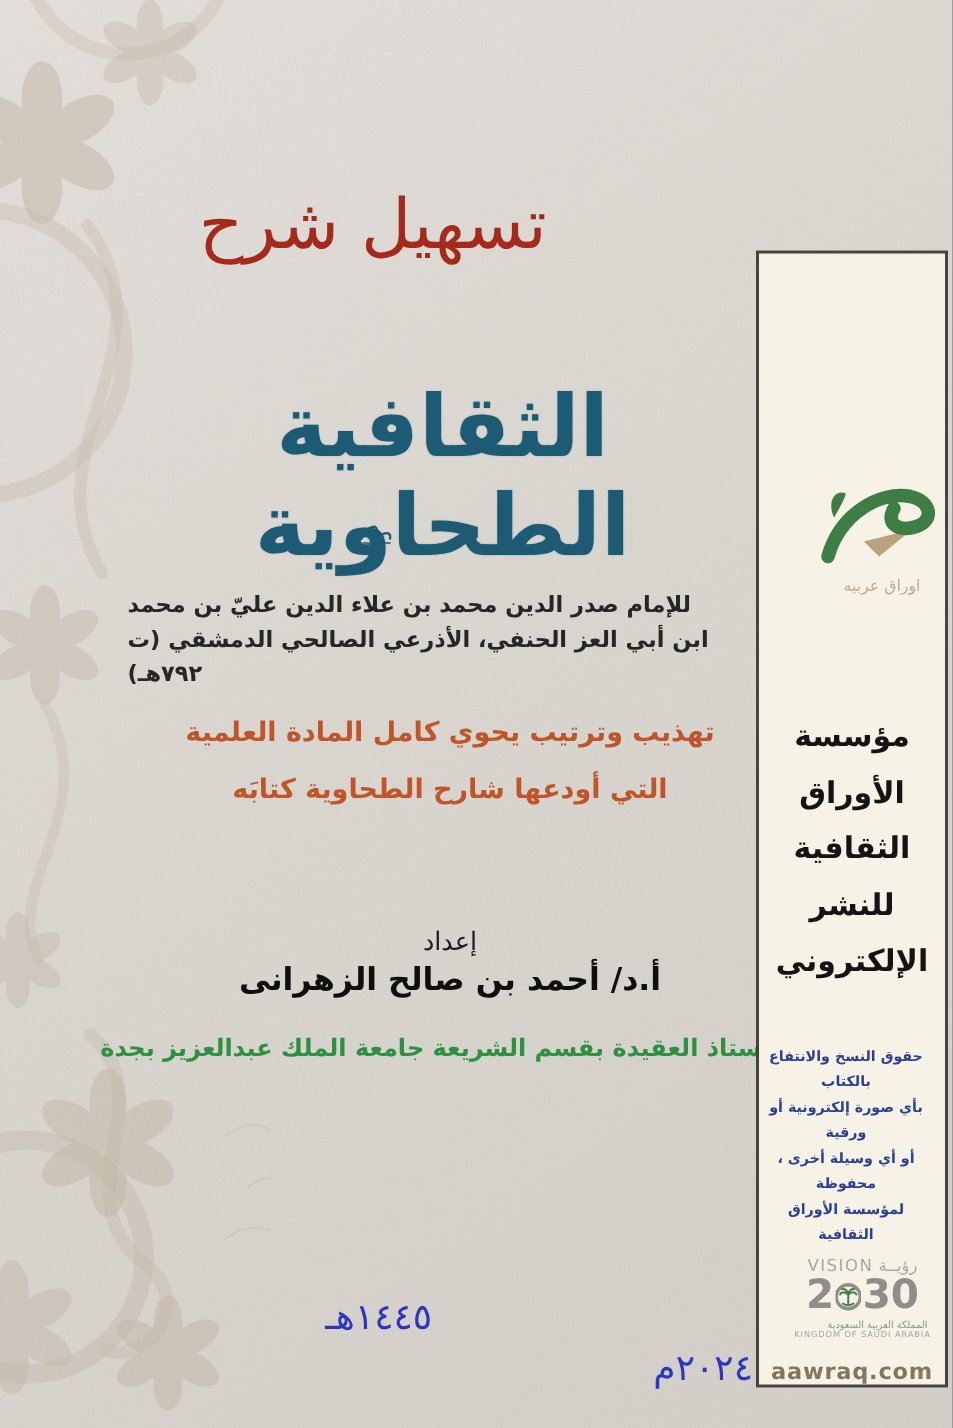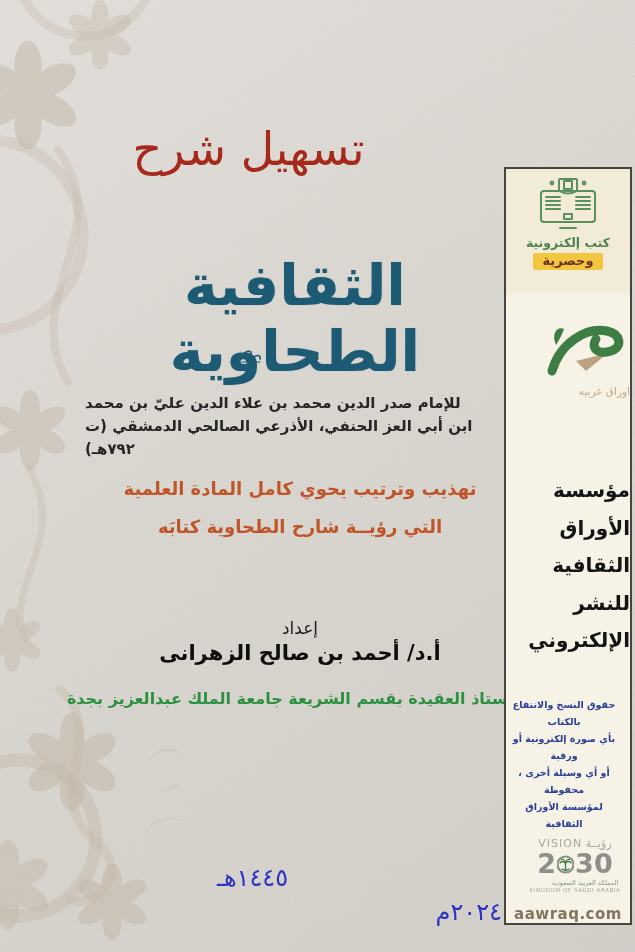--- a/index.html
+++ b/index.html
@@ -38,24 +38,24 @@
 
   
   .sidebar{left:504px;top:167px;width:128px;height:758px;
     background:#f6f2e6;border:2px solid #46443e;box-sizing:border-box;}
   .badge{position:absolute;top:0;left:0;right:0;height:124px;
     background:#f2ebd8;text-align:center;padding-top:7px;box-sizing:border-box;}
   .badge svg{margin:0 auto;}
   .badge-l1{font-size:12.5px;font-weight:bold;color:#4c8451;margin-top:3px;}
   .badge-l2{display:inline-block;margin-top:3px;background:#f2c63e;color:#6b341f;
     font-size:13px;font-weight:bold;padding:0 9px 2px;border-radius:2px;}
-  .awraq{position:absolute;top:152px;left:16px;right:0;padding-left:24px;}
+  .awraq{position:absolute;top:152px;left:16px;right:0;text-align:center;padding-left:24px;}
   .awraq svg{margin:0 auto;}
   .awraq-txt{font-size:10.5px;color:#c3a987;margin-top:2px;letter-spacing:1px;}
-  .publisher{position:absolute;top:303px;left:0;right:0;text-align:right;
+  .publisher{position:absolute;top:303px;left:0;right:0;text-align:center;
     font-size:20px;font-weight:bold;color:#141414;line-height:37.5px;}
   .copyright{position:absolute;top:527px;left:4px;right:12px;text-align:center;
     font-size:9.5px;font-weight:bold;color:#2a3f97;line-height:17px;}
   .vision{position:absolute;top:668px;left:0;right:0;text-align:center;color:#9d9d99;margin-left:14px;}
   .vision-row1{font-size:11px;letter-spacing:1px;color:#a7a7a3;}
   .vision-row2{font-size:27px;font-weight:bold;color:#8e8e8a;line-height:28px;
     direction:ltr;display:flex;align-items:center;justify-content:center;gap:1px;}
   .vision-ar-sm{font-size:6.5px;color:#7f9b84;margin-top:1px;padding-left:20px;}
   .vision-en-sm{font-size:5.5px;letter-spacing:.6px;color:#a3a39f;direction:ltr;}
   .website{position:absolute;top:736px;left:0;right:0;text-align:center;
@@ -126,50 +126,32 @@
     </g>
   </svg>
 
   <div class="abs author">
     <div>للإمام صدر الدين محمد بن علاء الدين عليّ بن محمد</div>
     <div>ابن أبي العز الحنفي، الأذرعي الصالحي الدمشقي (ت ٧٩٢هـ)</div>
   </div>
 
   <div class="abs desc">
     <div>تهذيب وترتيب يحوي كامل المادة العلمية</div>
-    <div>التي رؤيــة شارح الطحاوية كتابَه</div>
+    <div>التي أودعها شارح الطحاوية كتابَه</div>
   </div>
 
   <div class="abs i3dad">إعداد</div>
   <div class="abs preparer">أ.د/ أحمد بن صالح الزهرانى</div>
   <div class="abs preparer-title">أستاذ العقيدة بقسم الشريعة جامعة الملك عبدالعزيز  بجدة</div>
 
   <div class="abs year-h">١٤٤٥هـ</div>
   <div class="abs year-g">٢٠٢٤م</div>
 
   <div class="abs sidebar">
 
-    <div class="badge">
-      <svg width="68" height="56" viewBox="0 0 68 56">
-        <g fill="none" stroke="#5c8f5f" stroke-width="2" stroke-linecap="round" stroke-linejoin="round">
-          <rect x="7" y="15" width="54" height="31" rx="3"></rect>
-          <path d="M12,21 h14 M12,25 h14 M12,29 h14 M12,33 h14"></path>
-          <path d="M42,21 h14 M42,25 h14 M42,29 h14 M42,33 h14"></path>
-          <rect x="30" y="38" width="8" height="5"></rect>
-          <path d="M26,52 h16"></path>
-          <rect x="25" y="3" width="18" height="12" rx="1"></rect>
-          <rect x="30" y="5" width="8" height="8"></rect>
-          <path d="M25,15 q9,5 18,0"></path>
-          <circle cx="18" cy="7" r="1.4"></circle>
-          <circle cx="50" cy="7" r="1.4"></circle>
-        </g>
-      </svg>
-      <div class="badge-l1">كتب إلكترونية</div>
-      <div><span class="badge-l2">وحصرية</span></div>
-    </div>
 
     <div class="awraq">
       <svg width="86" height="62" viewBox="0 0 86 62">
         <polygon points="32,40 64,32 42,50" fill="#b79c7a" opacity="0.95"></polygon>
         <path d="M8,50 C16,22 42,6 63,10 C77,13 79,26 67,30 C55,34 46,28 52,18" fill="none" stroke="#3e7d44" stroke-width="9" stroke-linecap="round"></path>
         <path d="M12,24 C7,13 13,5 20,8 C18,14 15,19 12,24 Z" fill="#3e7d44"></path>
       </svg>
       <div class="awraq-txt">اوراق عربيه</div>
     </div>
 

